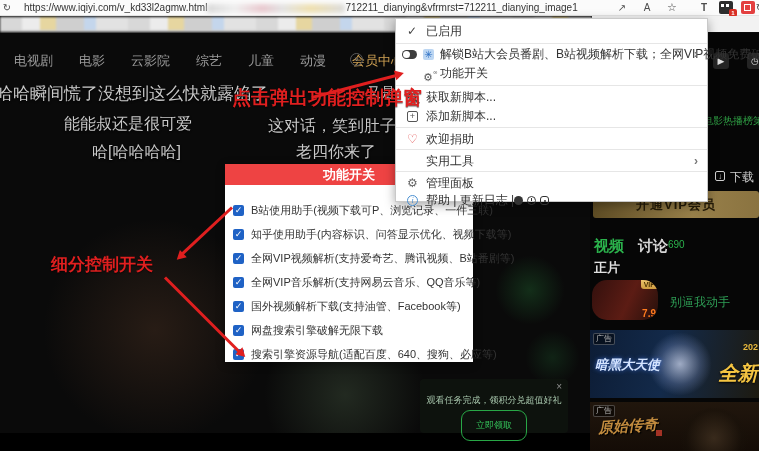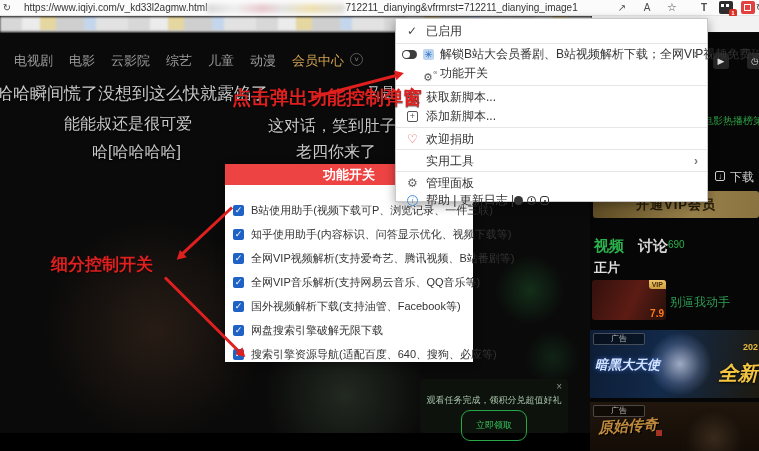--- a/index.html
+++ b/index.html
@@ -22,21 +22,21 @@
              font-size:6px; line-height:8px; text-align:center; border-radius:2px; font-weight:bold; padding:0 1px; }
   .redext { background:#e34040; border-radius:2px; }
   .redext i { position:absolute; left:3px; top:3px; width:7px; height:7px; border:1px solid #fff; }
   .mosaic { left:0; top:17px; width:592px; height:15px;
             background:repeating-linear-gradient(90deg,#d8d8d8 0 22px,#ececec 22px 40px,#e6d6a0 40px 56px,#cfcfcf 56px 84px,#c4d6ec 84px 96px,#e2e2e2 96px 128px);
             filter:blur(1px); border-bottom:2px solid #cfcfcf; }
   .chrome-right-bg { left:592px; top:16px; width:167px; height:16px; background:#f2f2f2; }
 
   
   .page { left:0; top:33px; width:759px; height:418px; background:#0a0a0a; }
-  .navrow { left:14px; top:52px; display:flex; gap:16px; font-size:13px; color:#9b9b9b; }
+  .navrow { left:14px; top:52px; display:flex; gap:26px; font-size:13px; color:#9b9b9b; }
   .navrow .vip { color:#d0a254; }
   .navchev { left:350px; top:53px; width:13px; height:13px; border:1px solid #5a5a5a; border-radius:50%;
              color:#8a8a8a; font-size:8px; line-height:12px; text-align:center; }
 
   
   .blob { border-radius:50%; }
   .strip { left:0; top:433px; width:590px; height:18px; background:#000; }
 
   
   .dm { color:#c9c9c9; font-size:16px; white-space:nowrap; text-shadow:0 1px 2px #000; }
@@ -91,27 +91,27 @@
   .side { left:590px; top:33px; width:169px; height:418px; background:#060606; }
   .plbtn { width:16px; height:16px; background:rgba(40,40,40,.9); border-radius:3px; color:#ddd; font-size:9px;
            line-height:16px; text-align:center; }
   .hotrank { color:#2f9e44; font-size:10px; white-space:nowrap; }
   .dltext { color:#cfcfcf; font-size:12px; }
   .dlicon { width:10px; height:10px; border:1px solid #cfcfcf; border-radius:2px; color:#cfcfcf; font-size:8px; line-height:9px; text-align:center; }
   .vipbtn { left:593px; top:191px; width:166px; height:27px; border-radius:3px;
             background:linear-gradient(90deg,#5e4c24,#98804a 60%,#8a7340); color:#241b08; font-weight:bold;
             font-size:13px; text-align:center; line-height:27px; letter-spacing:1px; }
   .tab { font-size:15px; font-weight:bold; }
-  .thumb { left:592px; top:280px; width:74px; height:40px; border-radius:3px; overflow:hidden;
+  .thumb { left:592px; top:280px; width:66px; height:40px; border-radius:15px; overflow:hidden;
            background:linear-gradient(115deg,#33100d,#5c1c14 55%,#26100b); }
   .viptag { position:absolute; right:0; top:0; background:linear-gradient(#ecc56c,#cf9c40); color:#4a2f00;
             font-size:7px; font-weight:bold; padding:0 3px; border-radius:0 0 0 3px; line-height:9px; height:9px; }
   .rating { position:absolute; right:2px; bottom:1px; color:#ff7b1e; font-size:10px; font-weight:bold; }
   .adtag { position:absolute; left:3px; top:3px; color:#bbb; font-size:8px; background:rgba(0,0,0,.45);
-           border:1px solid rgba(255,255,255,.25); padding:0 17px; border-radius:2px; line-height:10px; }
+           border:1px solid rgba(255,255,255,.25); padding:0 2px; border-radius:2px; line-height:10px; }
   .ad1 { left:590px; top:330px; width:169px; height:68px; overflow:hidden;
          background:linear-gradient(100deg,#0d1d36 0%,#132a4a 45%,#1d1a10 100%); }
   .ad1 .figure { position:absolute; left:58px; top:2px; width:64px; height:64px; border-radius:50%;
                  background:radial-gradient(circle,rgba(205,215,240,.75),rgba(130,150,200,.3) 45%,transparent 70%); }
   .ad1 .t1 { position:absolute; left:5px; top:26px; color:#d4e4ff; font-size:13px; font-weight:bold; font-style:italic;
              text-shadow:0 0 4px #3a6bd0; white-space:nowrap; }
   .ad1 .t2 { position:absolute; right:1px; top:30px; color:#f5c542; font-size:20px; font-weight:bold; font-style:italic;
              text-shadow:0 1px 2px #000; }
   .ad1 .t3 { position:absolute; right:1px; top:12px; color:#e8b93c; font-size:9px; font-weight:bold; }
   .ad2 { left:590px; top:402px; width:169px; height:49px; overflow:hidden;

